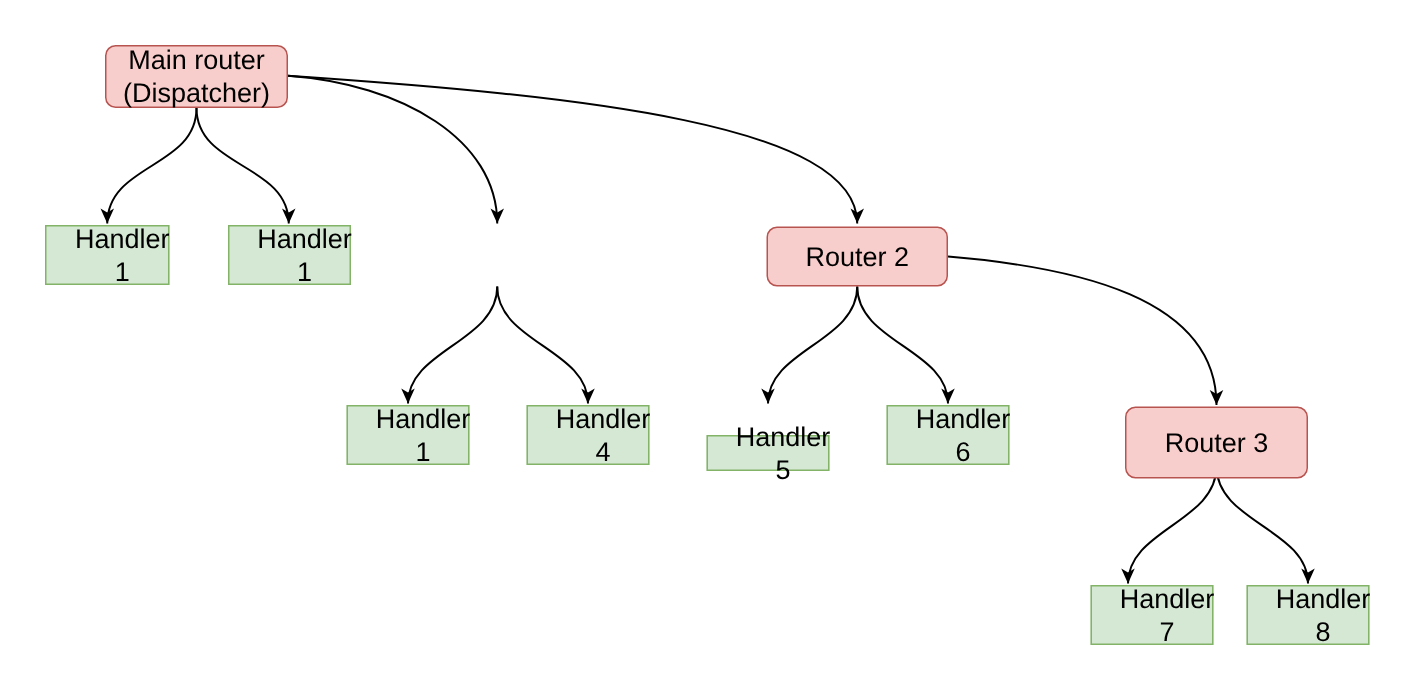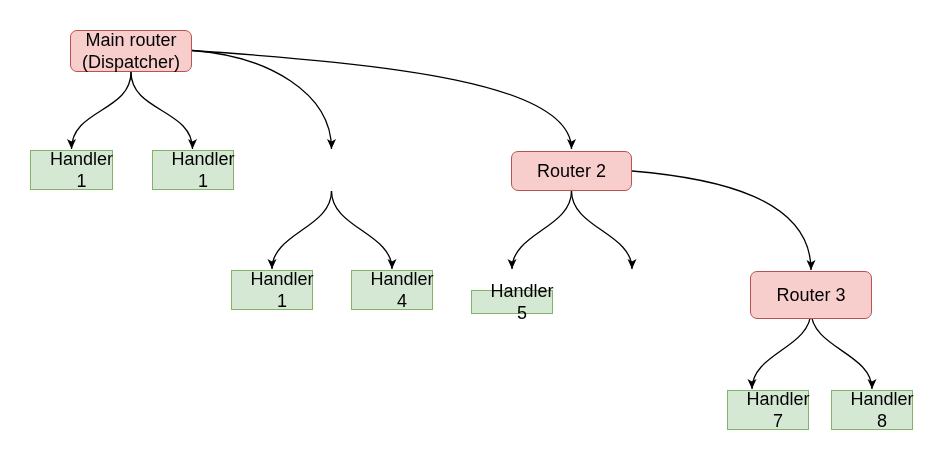--- a/index.html
+++ b/index.html
@@ -101,20 +101,23 @@
   </div>
 
   <div class="node handler" style="left:351px; top:270px; width:82px; height:40px;">
     <div>Handler 4</div>
   </div>
 
   <div class="node handler" style="left:471px; top:270px; width:82px; height:24px;margin-top:20px;">
     <div>Handler 5</div>
   </div>
 
+  <div class="node handler" style="left:591px; top:270px; width:82px; height:40px;">
+    <div>Handler 6</div>
+  </div>
 
   <div class="node router" style="left:750px; top:271px; width:122px; height:48px;">
     <div>Router 3</div>
   </div>
 
   <div class="node handler" style="left:711px; top:390px; width:82px; height:40px;margin-left:16px;">
     <div>Handler 7</div>
   </div>
 
   <div class="node handler" style="left:831px; top:390px; width:82px; height:40px;">

